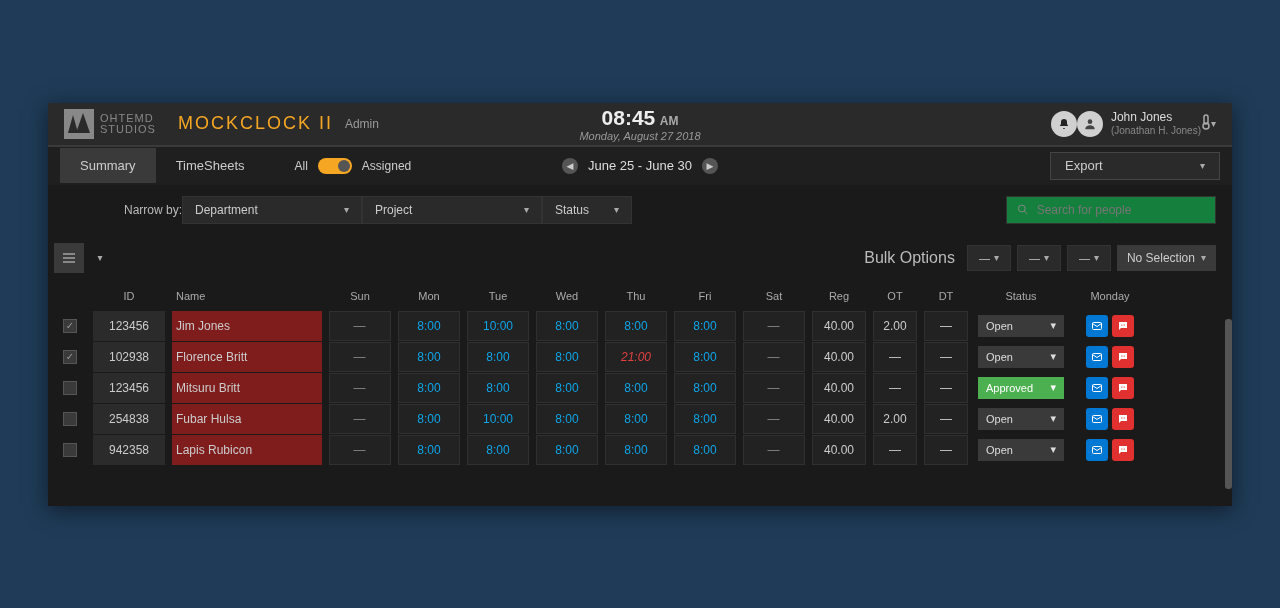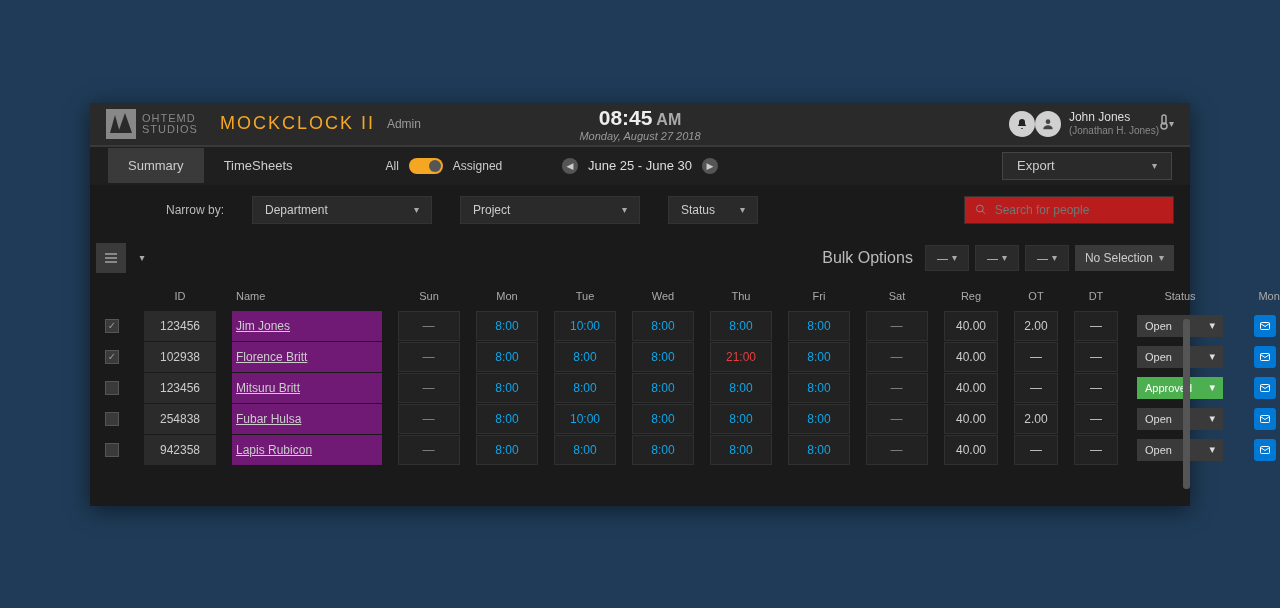--- a/index.html
+++ b/index.html
@@ -7,21 +7,21 @@
   background: #1f3b57;
   font-family: 'Segoe UI', Arial, sans-serif;
   font-size: 13px;
   color: #ccc;
   display: flex;
   justify-content: center;
   align-items: center;
   min-height: 100vh;
 }
 .app {
-  width: 1100px;
+  width: 1184px;
   background: #1a1a1a;
   box-shadow: 0 4px 20px rgba(0,0,0,0.5);
 }
 
 .header {
   display: flex;
   align-items: center;
   height: 44px;
   background: #2a2a2a;
   padding: 0 16px;
@@ -72,21 +72,21 @@
   font-size: 12px;
   margin-left: 12px;
 }
 .clock {
   position: absolute;
   left: 50%;
   transform: translateX(-50%);
   text-align: center;
 }
 .clock-time { font-size: 16px; font-weight: bold; color: #eee; }
-.clock-time span { font-size: 16px; color: #aaa; }
+.clock-time span { font-size: 12px; color: #aaa; }
 .clock-date { font-size: 11px; color: #999; font-style: italic; }
 .header-right {
   margin-left: auto;
   display: flex;
   align-items: center;
 }
 .bell {
   width: 26px; height: 26px;
   border-radius: 50%;
   background: #d0d0d0;
@@ -110,23 +110,22 @@
 .user-sub { font-size: 10px; color: #888; }
 .thermo { color: #aaa; font-size: 14px; }
 .chev { color: #aaa; font-size: 10px; cursor: pointer; }
 
 
 .subheader {
   display: flex;
   align-items: center;
   height: 38px;
   background: #1f1f1f;
-  padding: 0 18px;
+  padding: 0 12px;
   position: relative;
-  gap: 43px;
 }
 .tabs { display: flex; }
 .tab {
   padding: 10px 20px;
   font-size: 13px;
   color: #ccc;
   cursor: pointer;
 }
 .tab.active {
   background: #3a3a3a;
@@ -187,21 +186,21 @@
   padding: 0 14px;
   cursor: pointer;
 }
 
 
 .filters-row {
   display: flex;
   align-items: center;
   height: 50px;
   padding: 0 16px;
-  gap: 28px;
+  gap: 0;
 }
 .narrow-label {
   font-size: 12px;
   color: #bbb;
   margin-left: 60px;
 }
 .select-box {
   height: 28px;
   background: #2a2a2a;
   border: 1px solid #333;
@@ -212,21 +211,21 @@
   font-size: 12px;
   color: #ccc;
   cursor: pointer;
   min-width: 180px;
 }
 .select-box.small { min-width: 90px; }
 .search-box {
   margin-left: auto;
   height: 28px;
   width: 210px;
-  background: #b91c1c;
+  background: #15803d;
   border: 1px solid #333;
   display: flex;
   align-items: center;
   padding: 0 10px;
   gap: 8px;
 }
 .search-box input {
   background: transparent;
   border: none;
   outline: none;
@@ -296,21 +295,21 @@
   right: -0px;
   top: 38px;
   width: 7px;
   height: 170px;
   background: #555;
   border-radius: 3px;
 }
 .thead, .trow {
   display: grid;
   grid-template-columns: 32px 72px 150px 62px 62px 62px 62px 62px 62px 62px 54px 44px 44px 92px 72px;
-  gap: 16px;
+  gap: 7px;
   align-items: center;
 }
 .thead {
   height: 30px;
   font-size: 11px;
   color: #aaa;
 }
 .thead > div { display: flex; justify-content: center; }
 .thead > div:nth-child(2) { justify-content: center; }
 .thead > div:nth-child(3) { justify-content: flex-start; padding-left: 4px; }
@@ -331,24 +330,24 @@
   background: #3a3a3a;
   border: 1px solid #555;
   display: flex;
   align-items: center;
   justify-content: center;
   color: #999;
   font-size: 10px;
   cursor: pointer;
 }
 .cell-id { background: #2b2b2b; color: #ccc; }
-.cell-name { background: #701a75; color: #ccc; justify-content: flex-start !important; padding-left: 4px; text-decoration: underline; }
+.cell-name { background: #7f1d1d; color: #ccc; justify-content: flex-start !important; padding-left: 4px; }
 .cell-day { background: #222; color: #0ea5e9; border: 1px solid #303030; }
 .cell-day.blank { color: #888; letter-spacing: 1px; }
-.cell-day.anomaly { color: #e04040; }
+.cell-day.anomaly { color: #e04040; font-style: italic; }
 .cell-reg, .cell-ot, .cell-dt { background: #222; color: #ccc; border: 1px solid #303030; }
 .cell-status { background: transparent; }
 .status-pill {
   width: 86px; height: 22px;
   background: #3a3a3a;
   display: flex;
   align-items: center;
   justify-content: space-between;
   padding: 0 8px;
   font-size: 11px;

